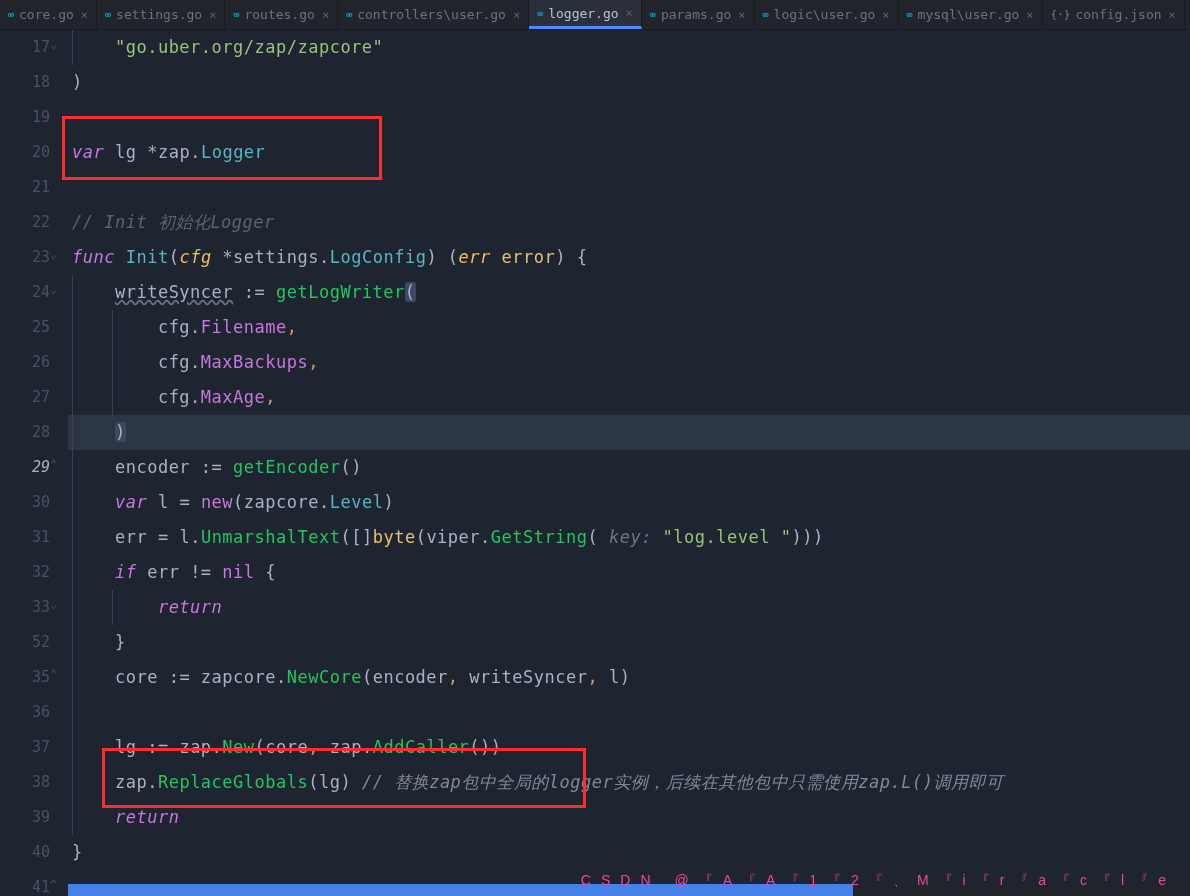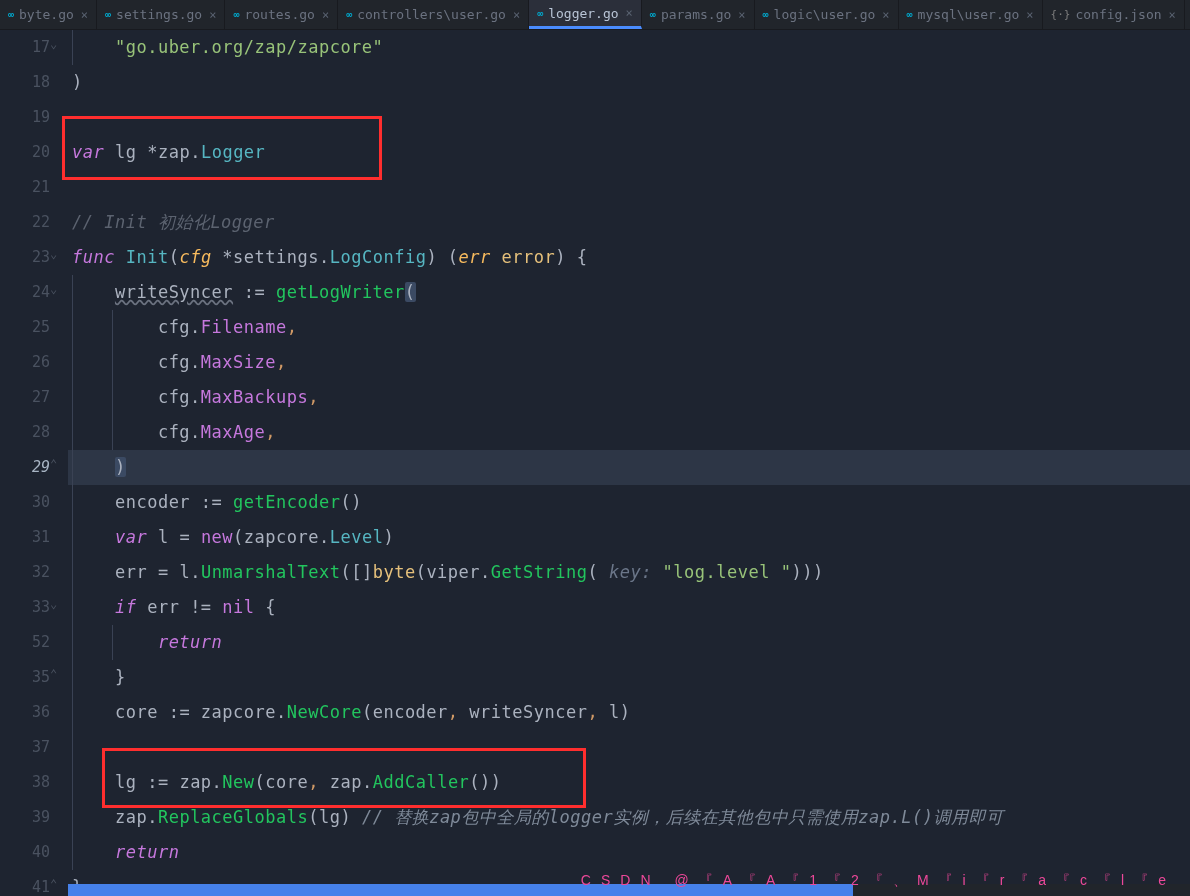--- a/index.html
+++ b/index.html
@@ -138,21 +138,21 @@
     background: #4a8cff;
     opacity: 0.9;
   }
 </style>
 </head>
 <body>
 
 <div class="tabs">
   <div class="tab">
     <span class="go-icon">∞</span>
-    <span>byte.go</span>
+    <span>core.go</span>
     <span class="close">×</span>
   </div>
   <div class="tab">
     <span class="go-icon">∞</span>
     <span>settings.go</span>
     <span class="close">×</span>
   </div>
   <div class="tab">
     <span class="go-icon">∞</span>
     <span>routes.go</span>
@@ -235,21 +235,20 @@
   <div class="code">
     <div class="code-line"><span class="guide" style="left:4px"></span>    <span class="str">"go.uber.org/zap/zapcore"</span></div>
     <div class="code-line"><span class="punc">)</span></div>
     <div class="code-line"></div>
     <div class="code-line"><span class="kw">var</span> <span class="ident">lg</span> <span class="op">*</span><span class="ident">zap</span><span class="punc">.</span><span class="fn">Logger</span></div>
     <div class="code-line"></div>
     <div class="code-line"><span class="cmt">// Init 初始化Logger</span></div>
     <div class="code-line"><span class="kw">func</span> <span class="fn">Init</span><span class="punc">(</span><span class="param">cfg</span><span class="op"> *</span><span class="ident">settings</span><span class="punc">.</span><span class="fn">LogConfig</span><span class="punc">)</span><span class="punc"> (</span><span class="param">err</span><span class="type"> error</span><span class="punc">)</span><span class="punc"> {</span></div>
     <div class="code-line"><span class="guide" style="left:4px"></span>    <span class="ident wavy">writeSyncer</span><span class="op"> := </span><span class="fnCall">getLogWriter</span><span class="punc hlbracket">(</span></div>
     <div class="code-line"><span class="guide" style="left:4px"></span><span class="guide" style="left:44px"></span>        <span class="ident">cfg</span><span class="punc">.</span><span class="prop">Filename</span><span class="orange">,</span></div>
-    <div class="code-line"><span class="guide" style="left:4px"></span><span class="guide" style="left:44px"></span>        <span class="ident">cfg</span><span class="punc">.</span><span class="prop">MaxSize</span><span class="orange">,</span></div>
     <div class="code-line"><span class="guide" style="left:4px"></span><span class="guide" style="left:44px"></span>        <span class="ident">cfg</span><span class="punc">.</span><span class="prop">MaxBackups</span><span class="orange">,</span></div>
     <div class="code-line"><span class="guide" style="left:4px"></span><span class="guide" style="left:44px"></span>        <span class="ident">cfg</span><span class="punc">.</span><span class="prop">MaxAge</span><span class="orange">,</span></div>
     <div class="code-line hl-line"><span class="guide" style="left:4px"></span>    <span class="punc hlbracket">)</span></div>
     <div class="code-line"><span class="guide" style="left:4px"></span>    <span class="ident">encoder</span><span class="op"> := </span><span class="fnCall">getEncoder</span><span class="punc">()</span></div>
     <div class="code-line"><span class="guide" style="left:4px"></span>    <span class="kw">var</span><span class="ident"> l </span><span class="op">= </span><span class="kw2">new</span><span class="punc">(</span><span class="ident">zapcore</span><span class="punc">.</span><span class="fn">Level</span><span class="punc">)</span></div>
     <div class="code-line"><span class="guide" style="left:4px"></span>    <span class="ident">err</span><span class="op"> = </span><span class="ident">l</span><span class="punc">.</span><span class="fnCall">UnmarshalText</span><span class="punc">([]</span><span class="type">byte</span><span class="punc">(</span><span class="ident">viper</span><span class="punc">.</span><span class="fnCall">GetString</span><span class="punc">(</span><span class="hint"> key: </span><span class="str">"log.level "</span><span class="punc">)))</span></div>
     <div class="code-line"><span class="guide" style="left:4px"></span>    <span class="kw">if</span><span class="ident"> err </span><span class="op">!= </span><span class="kw2">nil</span><span class="punc"> {</span></div>
     <div class="code-line"><span class="guide" style="left:4px"></span><span class="guide" style="left:44px"></span>        <span class="kw">return</span></div>
     <div class="code-line"><span class="guide" style="left:4px"></span>    <span class="punc">}</span></div>
     <div class="code-line"><span class="guide" style="left:4px"></span>    <span class="ident">core</span><span class="op"> := </span><span class="ident">zapcore</span><span class="punc">.</span><span class="fnCall">NewCore</span><span class="punc">(</span><span class="ident">encoder</span><span class="orange">, </span><span class="ident">writeSyncer</span><span class="orange">, </span><span class="ident">l</span><span class="punc">)</span></div>

